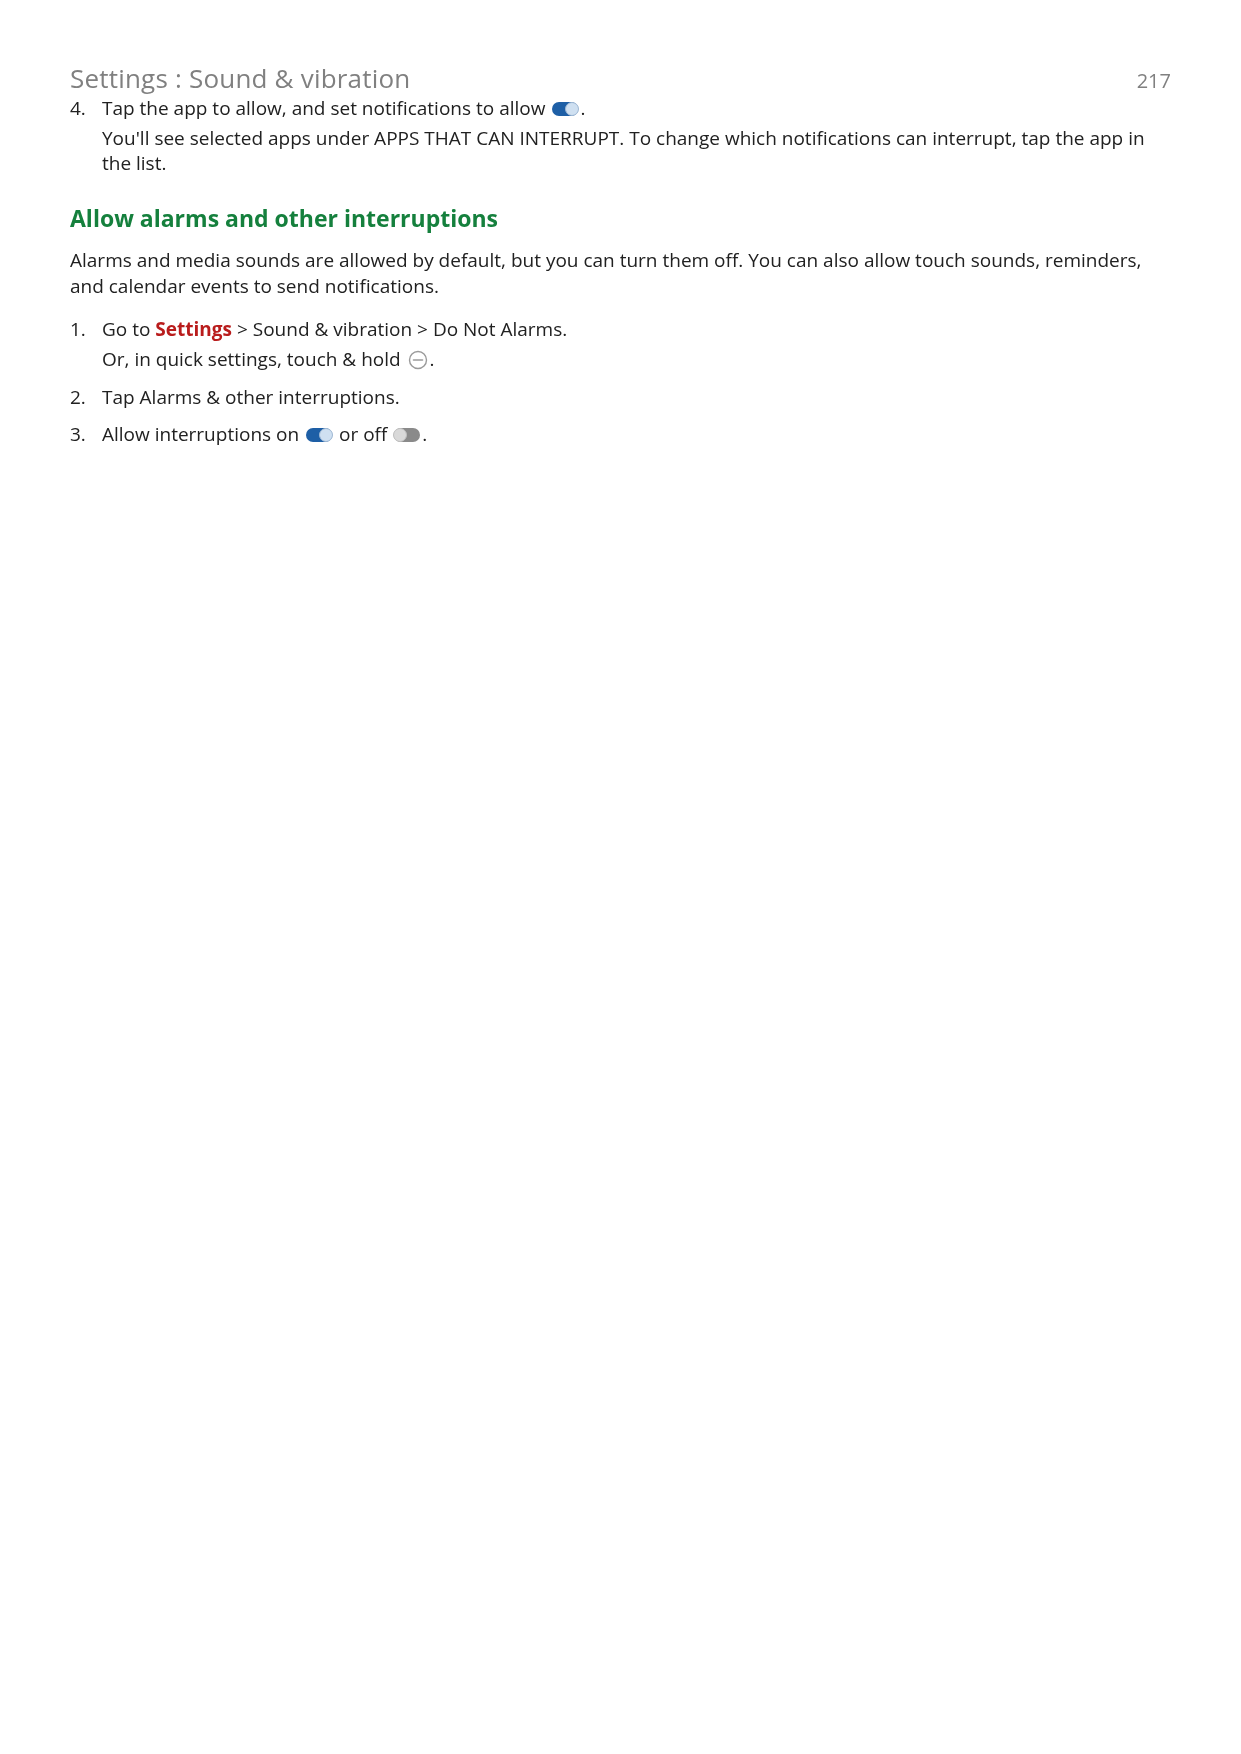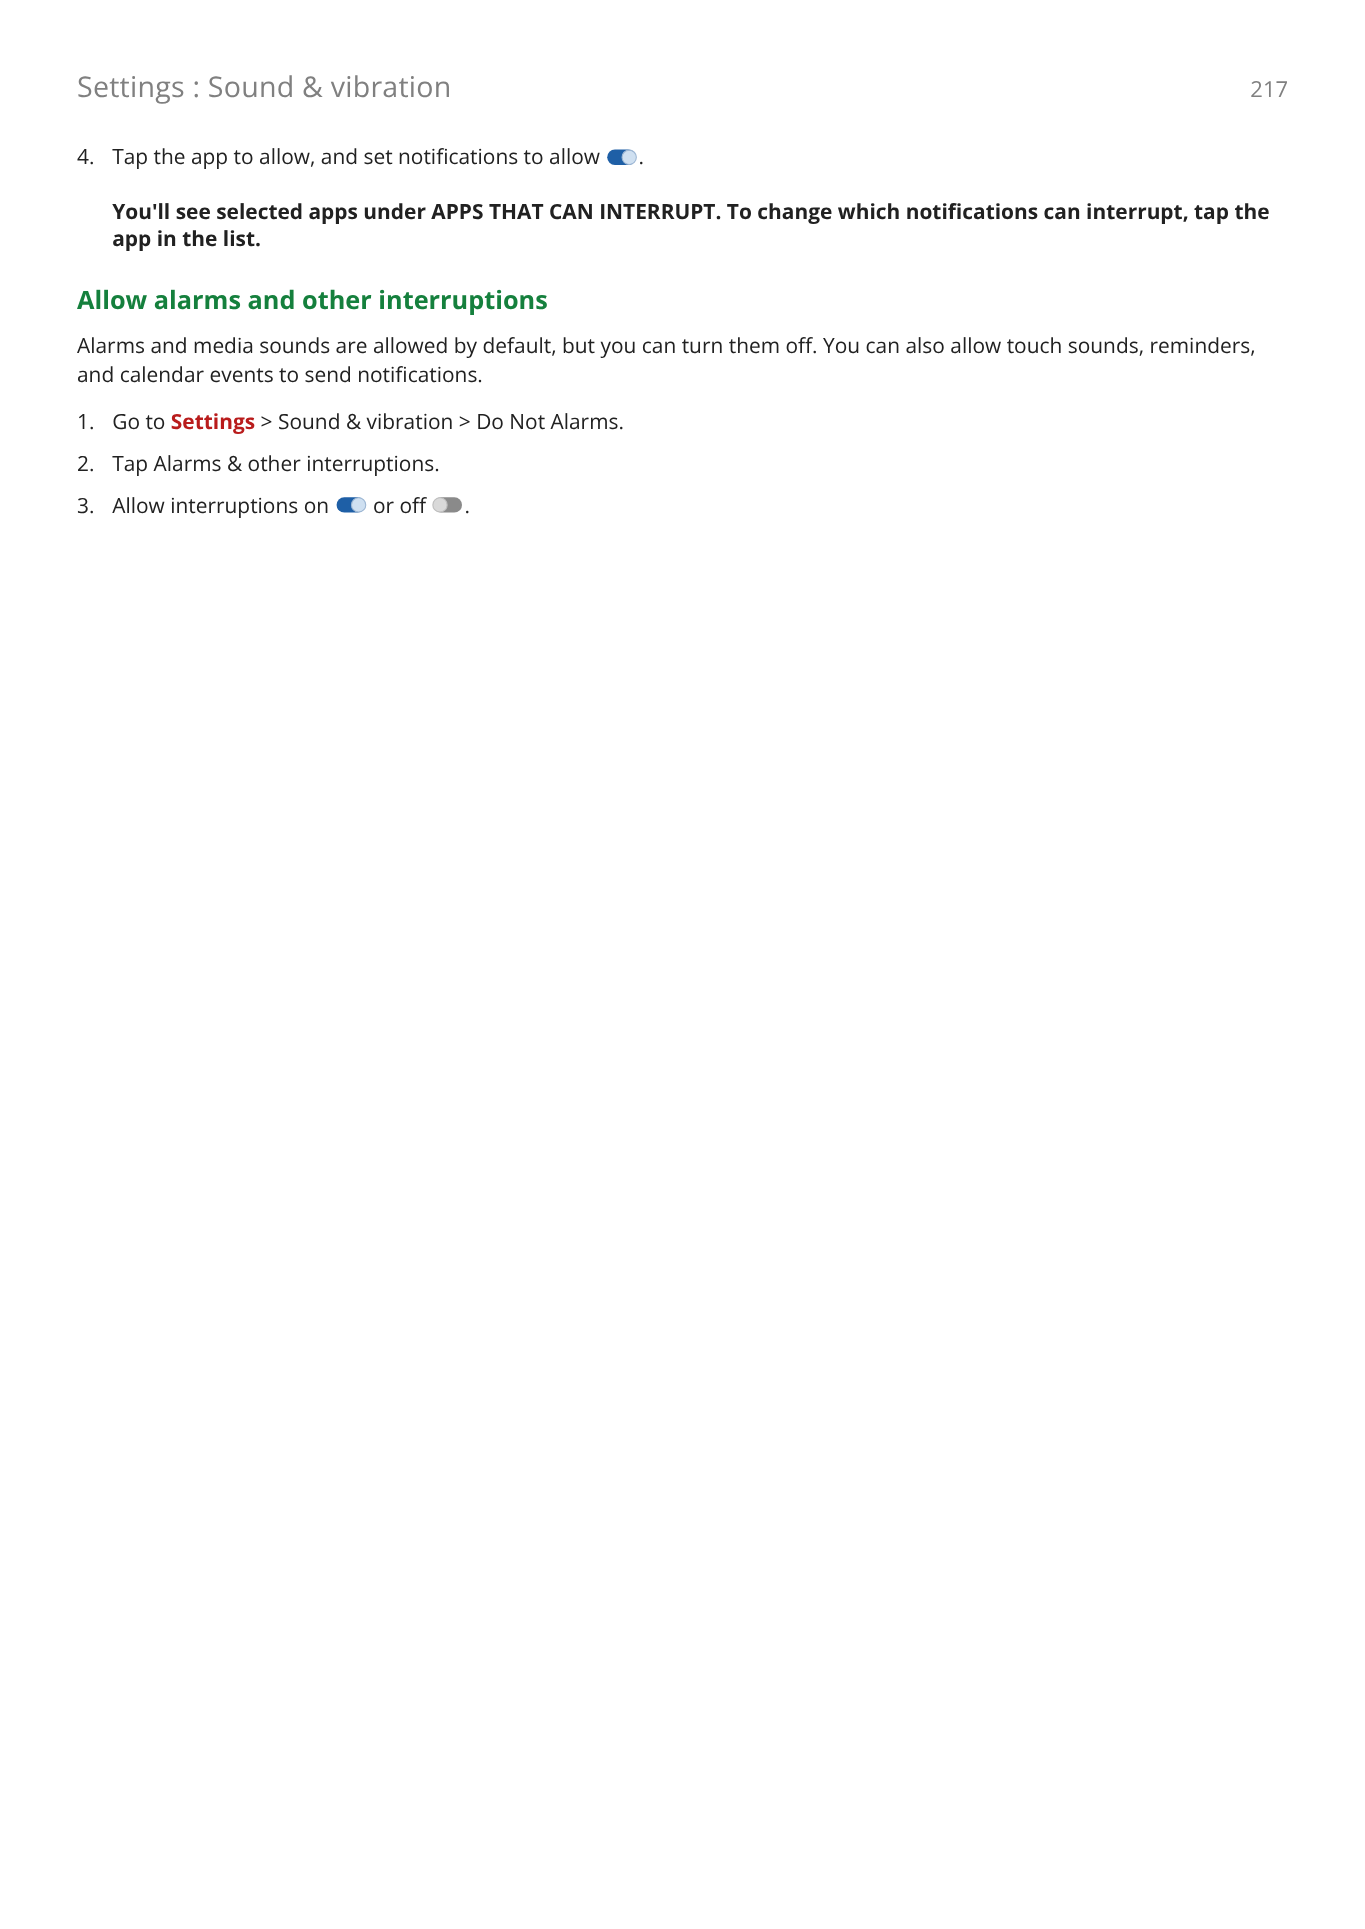--- a/index.html
+++ b/index.html
@@ -15,21 +15,20 @@
     box-sizing: border-box;
     padding: 60px 70px 60px 70px;
   }
   .header {
     display: flex;
     justify-content: space-between;
     align-items: baseline;
     color: #808080;
     font-size: 26px;
     font-weight: 400;
-    margin-bottom: 34px;
   }
   .header .title { letter-spacing: 0.2px; }
   .header .pageno { font-size: 20px; }
 
   .content { font-size: 19px; line-height: 1.35; color:#212121; }
 
   ol.steps {
     list-style: none;
     margin: 0 0 20px 0;
     padding: 0;
@@ -42,22 +41,21 @@
   ol.steps > li > .num {
     width: 28px;
     flex: 0 0 28px;
     text-align: left;
     padding-right: 4px;
   }
   ol.steps > li > .body {
     flex: 1 1 auto;
   }
   .sub {
-    margin-top: 24px;
-    font-weight: bold;
+    margin-top: 4px;
   }
 
   h2.section {
     font-size: 23px;
     font-weight: 700;
     margin: 26px 0 14px 0;
     color:#15803d;
   }
   p.lead { margin: 0 0 18px 0; }
 
@@ -124,20 +122,28 @@
 
     <h2 class="section">Allow alarms and other interruptions</h2>
 
     <p class="lead">Alarms and media sounds are allowed by default, but you can turn them off. You can also allow touch sounds, reminders, and calendar events to send notifications.</p>
 
     <ol class="steps">
       <li>
         <span class="num">1.</span>
         <div class="body">
           <span>Go to </span><span class="link">Settings</span><span> &gt; </span><span class="bold">Sound &amp; vibration</span><span> &gt; </span><span class="bold">Do Not Alarms</span><span>.</span>
+          <div class="sub">
+            <span>Or, in quick settings, touch &amp; hold </span><span class="dnd-icon">
+                <svg viewBox="0 0 20 20" width="20" height="20">
+                  <circle cx="10" cy="10" r="8.5" fill="none" stroke="#9a9a9a" stroke-width="1.4"></circle>
+                  <line x1="5.5" y1="10" x2="14.5" y2="10" stroke="#9a9a9a" stroke-width="1.6" stroke-linecap="round"></line>
+                </svg>
+              </span><span>.</span>
+          </div>
         </div>
       </li>
       <li>
         <span class="num">2.</span>
         <div class="body">
           <span>Tap </span><span class="bold">Alarms &amp; other interruptions</span><span>.</span>
         </div>
       </li>
       <li>
         <span class="num">3.</span>

